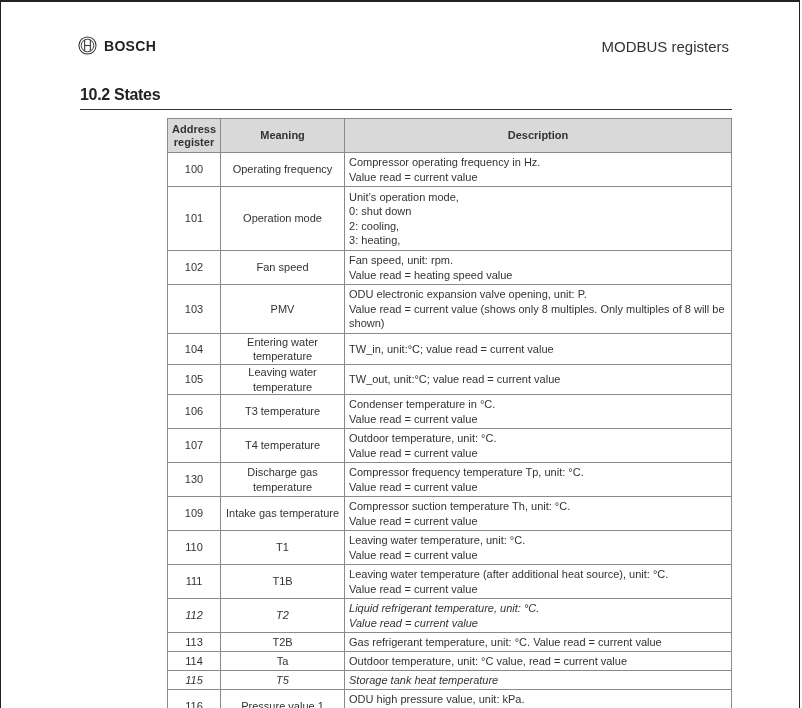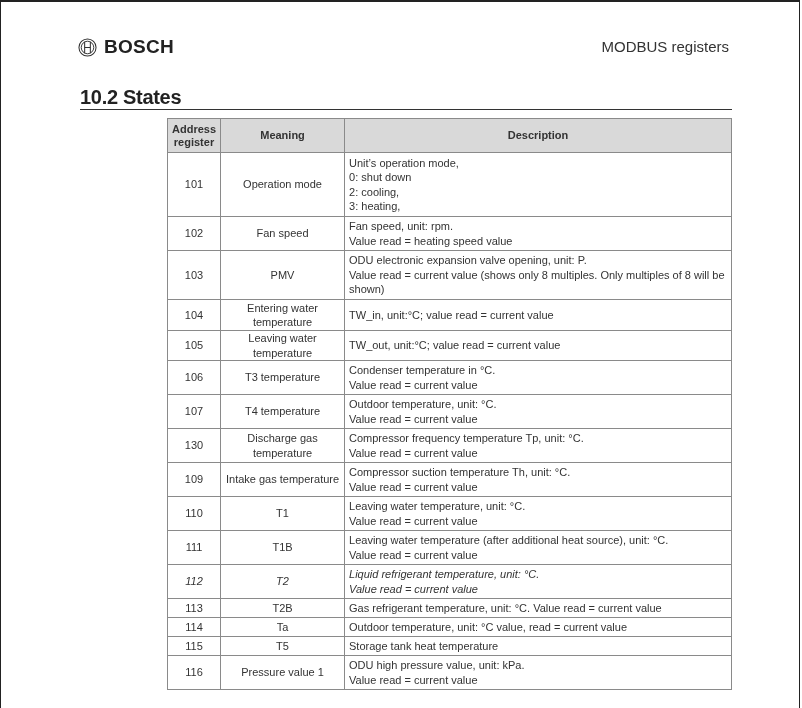--- a/index.html
+++ b/index.html
@@ -7,24 +7,24 @@
     width: 802px; height: 708px; overflow: hidden; background: #fff;
     font-family: "Liberation Sans", sans-serif; color: #222;
   }
   .page {
     position: absolute; left: 0; top: 0; width: 800px; height: 708px;
     border-top: 2px solid #222; border-left: 1px solid #222; border-right: 1px solid #222;
     box-sizing: border-box;
   }
   .logo { position: absolute; left: 77px; top: 34px; display: flex; align-items: center; }
   .logo svg { width: 19px; height: 19px; }
-  .logo-text { margin-left: 7px; font-weight: bold; font-size: 19px; letter-spacing: 0.3px; color: #222; }
+  .logo-text { margin-left: 7px; font-weight: bold; font-size: 14px; letter-spacing: 0.3px; color: #222; }
   .header-right { position: absolute; right: 70px; top: 36px; font-size: 15px; color: #333; }
   .section-title {
-    position: absolute; left: 79px; top: 84px; font-size: 20px; font-weight: bold; color: #222;
+    position: absolute; left: 79px; top: 84px; font-size: 16px; font-weight: bold; color: #222;
     letter-spacing: -0.3px;
   }
   .title-rule { position: absolute; left: 79px; top: 107px; width: 652px; height: 1px; background: #333; }
   table {
     position: absolute; left: 166px; top: 116px; width: 565px;
     border-collapse: collapse; font-size: 11px; color: #333;
   }
   th, td { border: 1px solid #8a8a8a; padding: 0 4px; line-height: 14.5px; }
   th { background: #d9d9d9; font-weight: bold; text-align: center; height: 33px; }
   th.addr { width: 44px; line-height: 13px; }
@@ -55,20 +55,26 @@
 
   <table>
     <thead>
       <tr>
         <th class="addr">Address register</th>
         <th class="meaning">Meaning</th>
         <th>Description</th>
       </tr>
     </thead>
     <tbody id="tbody">
+        <tr style="height: 34px;">
+          <td class="c">100</td>
+          <td class="c">Operating frequency</td>
+          <td class="desc pre">Compressor operating frequency in Hz.
+Value read = current value</td>
+        </tr>
         <tr style="height: 64px;">
           <td class="c">101</td>
           <td class="c">Operation mode</td>
           <td class="desc pre">Unit’s operation mode,
 0: shut down
 2: cooling,
 3: heating,</td>
         </tr>
         <tr style="height: 34px;">
           <td class="c">102</td>
@@ -137,21 +143,21 @@
         <tr style="height: 19px;">
           <td class="c">113</td>
           <td class="c">T2B</td>
           <td class="desc pre">Gas refrigerant temperature, unit: °C. Value read = current value</td>
         </tr>
         <tr style="height: 19px;">
           <td class="c">114</td>
           <td class="c">Ta</td>
           <td class="desc pre">Outdoor temperature, unit: °C value, read = current value</td>
         </tr>
-        <tr style="height: 19px;">
+        <tr style="height: 19px; font-style: italic;">
           <td class="c">115</td>
           <td class="c">T5</td>
           <td class="desc pre">Storage tank heat temperature</td>
         </tr>
         <tr style="height: 34px;">
           <td class="c">116</td>
           <td class="c">Pressure value 1</td>
           <td class="desc pre">ODU high pressure value, unit: kPa.
 Value read = current value</td>
         </tr>

